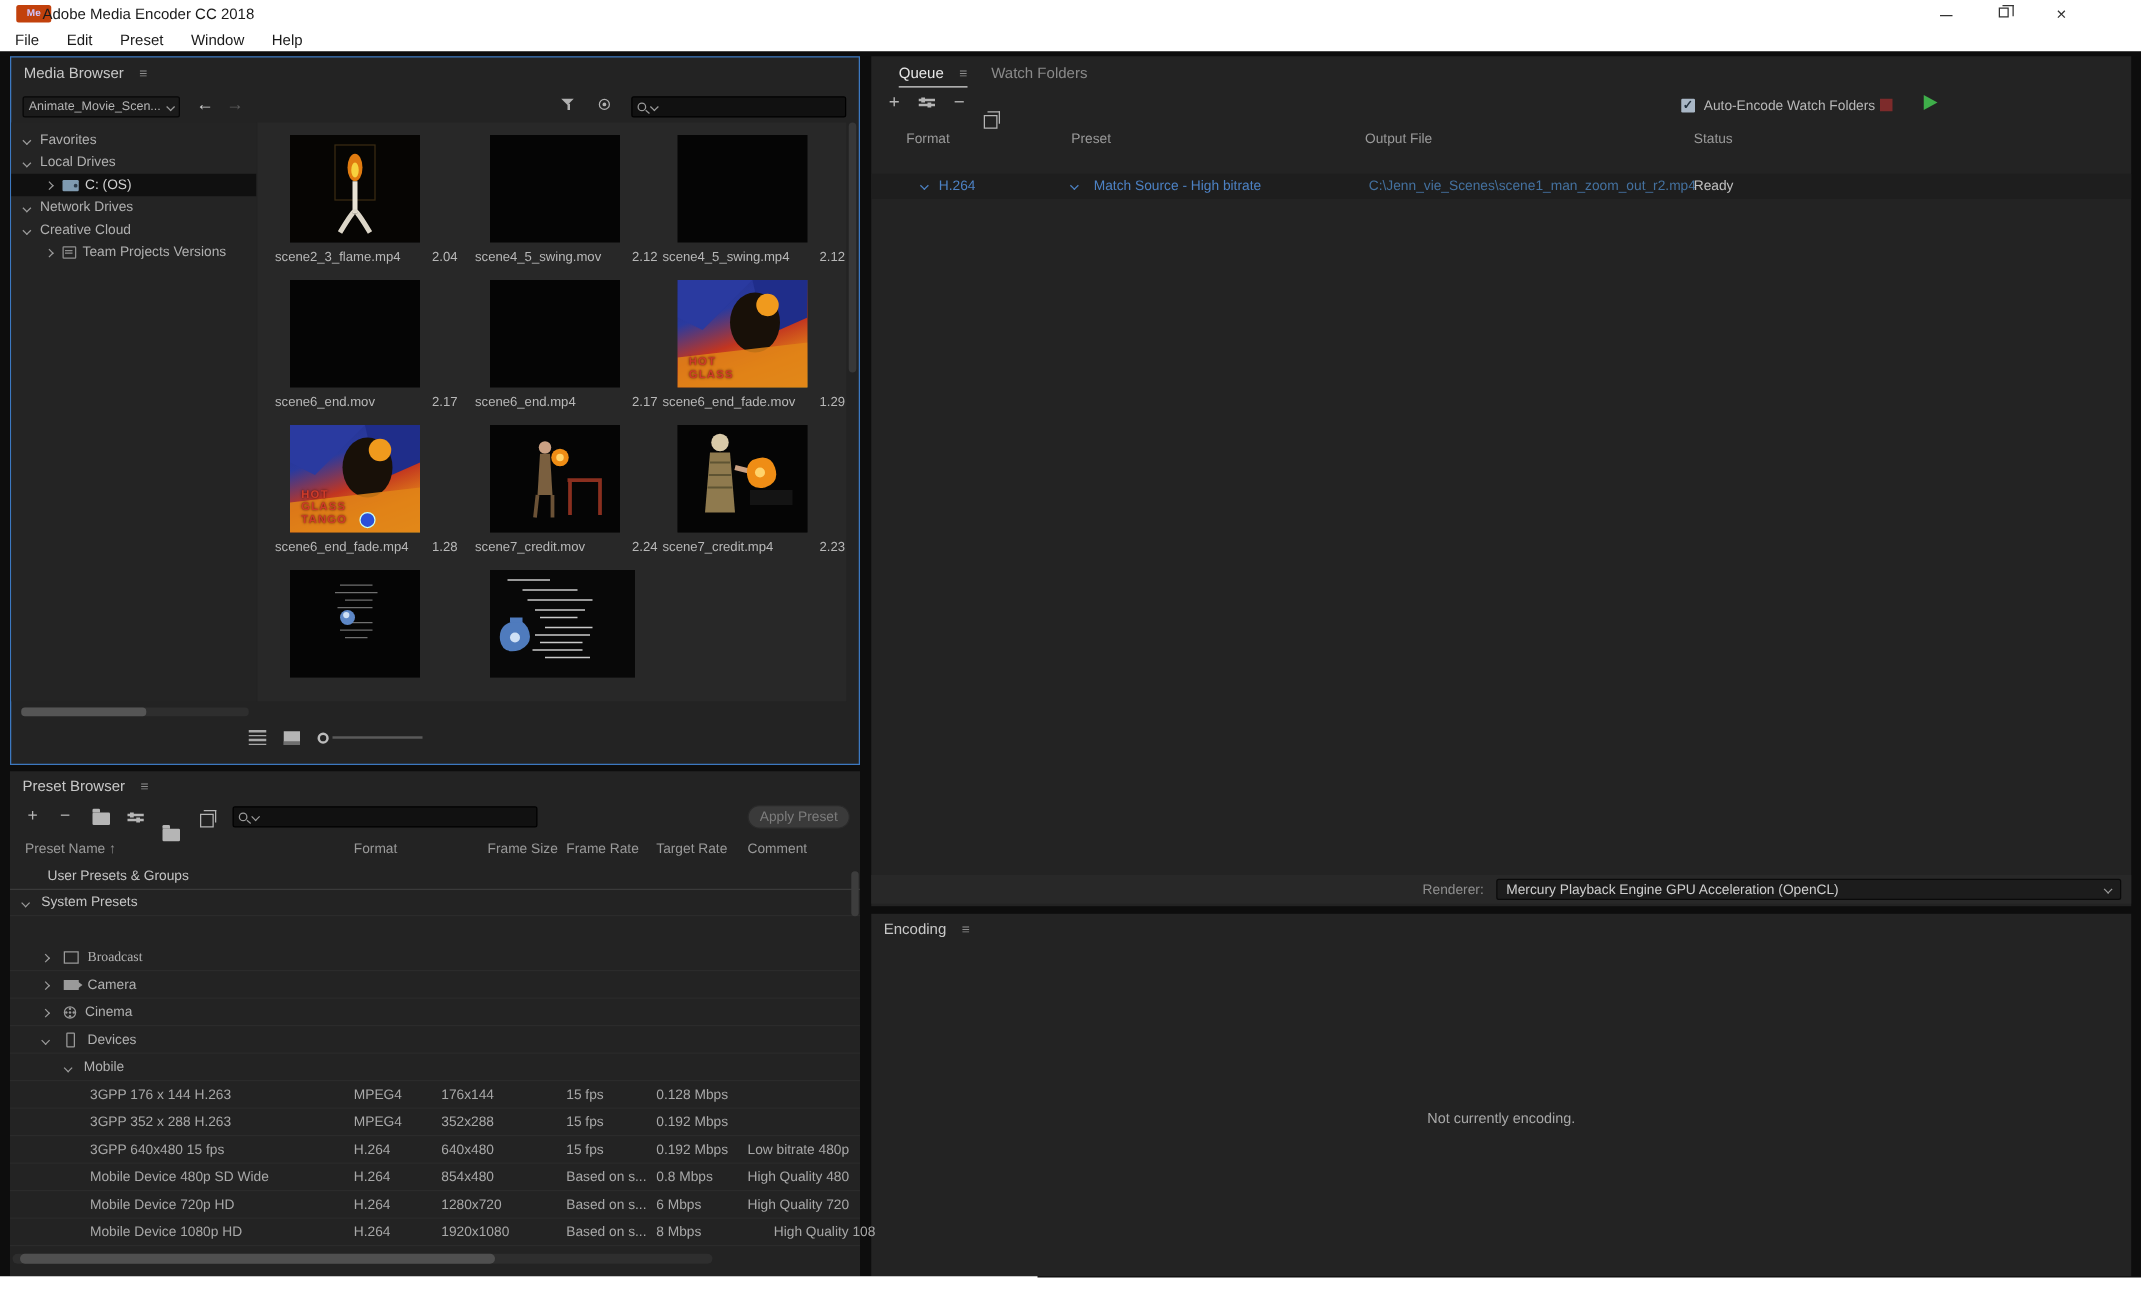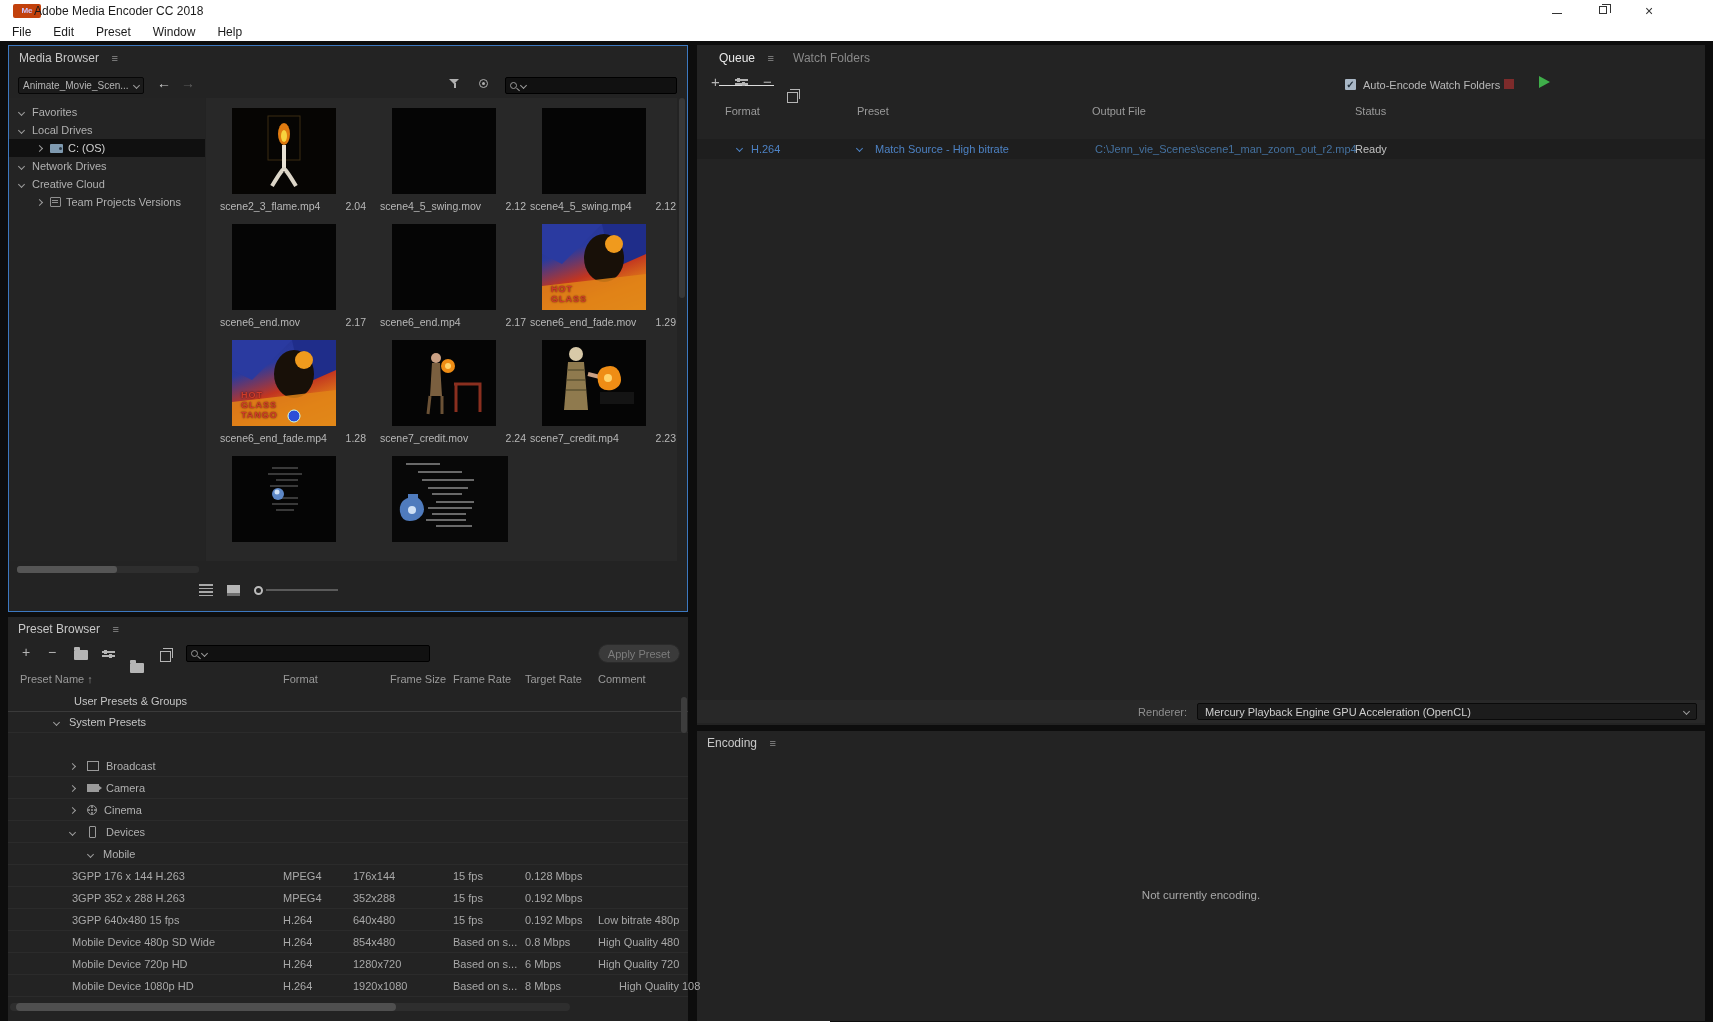--- a/index.html
+++ b/index.html
@@ -66,21 +66,21 @@
   .mb-controls { position:absolute; left:190px; bottom:12px; height:18px; display:flex; align-items:center; }
   .icon-listview { width:14px; height:12px; position:relative; }
   .icon-listview div { height:1.5px; background:#a8a8a8; margin-bottom:2px; }
   .icon-gridview { width:13px; height:11px; background:#b5b5b5; border-bottom:3px solid #6e6e6e; margin-left:14px; }
   .zoom-knob { width:9px; height:9px; border:2px solid #bcbcbc; border-radius:50%; margin-left:14px; }
   .zoom-track { width:72px; height:2px; background:#5a5a5a; margin-left:3px; }
 
   
   #queue-panel { left:697px; top:4px; width:1008px; height:680px; }
   .tab { position:absolute; top:6px; font-size:12px; }
-  .tab-active { color:#e8e8e8; border-bottom:1.5px solid #dcdcdc; padding-bottom:20px; }
+  .tab-active { color:#e8e8e8; border-bottom:1.5px solid #dcdcdc; padding-bottom:4px; }
   .tab-dim { color:#8a8a8a; }
   .q-toolbar-icon { position:absolute; top:32px; color:#b5b5b5; font-size:15px; }
   .sliders { width:13px; height:11px; position:relative; }
   .sliders div { height:1.5px; background:#b5b5b5; margin-bottom:2.5px; position:relative; }
   .sliders div:after { content:""; position:absolute; top:-1.5px; width:3px; height:4.5px; background:#b5b5b5; }
   .sliders div:nth-child(1):after { left:2px; } .sliders div:nth-child(2):after { left:7px; }
   .copy-icon { width:11px; height:11px; border:1px solid #b5b5b5; position:relative; }
   .copy-icon:before { content:""; position:absolute; left:2px; top:-4px; width:9px; height:9px; border:1px solid #b5b5b5; border-left:none; border-bottom:none; }
   .checkbox { position:absolute; width:11px; height:11px; background:#a9b7c6; border-radius:1px; color:#22303d; font-size:10px; line-height:11px; text-align:center; font-weight:bold; }
   .stop-btn { position:absolute; width:10px; height:10px; background:#7d2b2b; }
@@ -102,21 +102,21 @@
   .enc-msg { position:absolute; left:0; right:0; top:158px; text-align:center; font-size:11.5px; color:#a8a8a8; }
 
   
   #preset-browser { left:8px; top:576px; width:680px; height:404px; }
   .pb-toolbar-icon { position:absolute; top:30px; color:#b5b5b5; font-size:14px; }
   .folder-icon { width:14px; height:10px; background:#b5b5b5; border-radius:1px; position:relative; margin-top:3px; }
   .folder-icon:before { content:""; position:absolute; left:0; top:-3px; width:6px; height:3px; background:#b5b5b5; border-radius:1px 1px 0 0; }
   .apply-btn { position:absolute; right:8px; top:27px; width:82px; height:19px; background:#3a3a3a; border:1px solid #2a2a2a; border-radius:10px;
                color:#7d7d7d; font-size:11px; text-align:center; line-height:18px; }
   .pb-colhead { position:absolute; top:56px; font-size:11px; color:#9a9a9a; }
-  .pb-row { position:absolute; left:0; width:680px; height:21px; display:flex; align-items:center; font-size:11px; color:#b0b0b0; border-bottom:1px solid #2b2b2b;padding-left:36px; }
+  .pb-row { position:absolute; left:0; width:680px; height:21px; display:flex; align-items:center; font-size:11px; color:#b0b0b0; border-bottom:1px solid #2b2b2b; }
   .pb-cell { position:absolute; font-size:11px; color:#a8a8a8; white-space:nowrap; overflow:hidden; }
   .cat-icon { display:inline-block; width:12px; height:10px; border:1px solid #9a9a9a; margin-right:7px; }
   .spk { width:0; height:0; border:none; border-top:4px solid transparent; border-bottom:4px solid transparent; border-right:7px solid #9a9a9a; margin-right:9px; position:relative; }
   .spk:after { content:""; position:absolute; left:1px; top:-3px; width:4px; height:6px; border:1px solid #9a9a9a; border-left:none; border-radius:0 4px 4px 0; }
   .cam { width:12px; height:8px; background:#9a9a9a; border:none; position:relative; margin-right:7px; }
   .cam:after { content:""; position:absolute; right:-3px; top:1px; border-top:3px solid transparent; border-bottom:3px solid transparent; border-left:4px solid #9a9a9a; }
   .reel { width:10px; height:10px; border:1.3px solid #9a9a9a; border-radius:50%; position:relative; margin-right:7px; }
   .reel:after { content:""; position:absolute; left:3px; top:3px; width:2px; height:2px; background:#9a9a9a; border-radius:50%; box-shadow:0 -3px 0 #9a9a9a, 0 3px 0 #9a9a9a, -3px 0 0 #9a9a9a, 3px 0 0 #9a9a9a; }
   .phone { width:7px; height:12px; border:1.2px solid #9a9a9a; border-radius:1px; margin:0 10px 0 2px; }
   .pb-hscroll { position:absolute; left:2px; bottom:10px; width:560px; height:8px; background:#2e2e2e; border-radius:4px; }
@@ -451,21 +451,21 @@
       <span class="pb-colhead" style="left:517px;">Target Rate</span>
       <span class="pb-colhead" style="left:590px;">Comment</span>
 
       <div class="pb-row" style="top:74px;border-bottom:1px solid #3a3a3a;">
         <span style="margin-left:30px;color:#c5c5c5;">User Presets &amp; Groups</span>
       </div>
       <div class="pb-row" style="top:95px;">
         <span class="cv cv-d" style="margin:0 10px 0 10px;"></span>
         <span style="color:#c5c5c5;">System Presets</span>
       </div>
-      <div class="pb-row" style="top:139px;">
+      <div class="pb-row" style="top:139px;font-family:Liberation Serif, serif;">
         <span class="cv cv-r" style="margin:0 12px 0 26px;"></span>
         <span class="cat-icon"></span>
         <span>Broadcast</span>
       </div>
       <div class="pb-row" style="top:161px;">
         <span class="cv cv-r" style="margin:0 12px 0 26px;"></span>
         <span class="cam"></span>
         <span>Camera</span>
       </div>
       <div class="pb-row" style="top:205px;">

